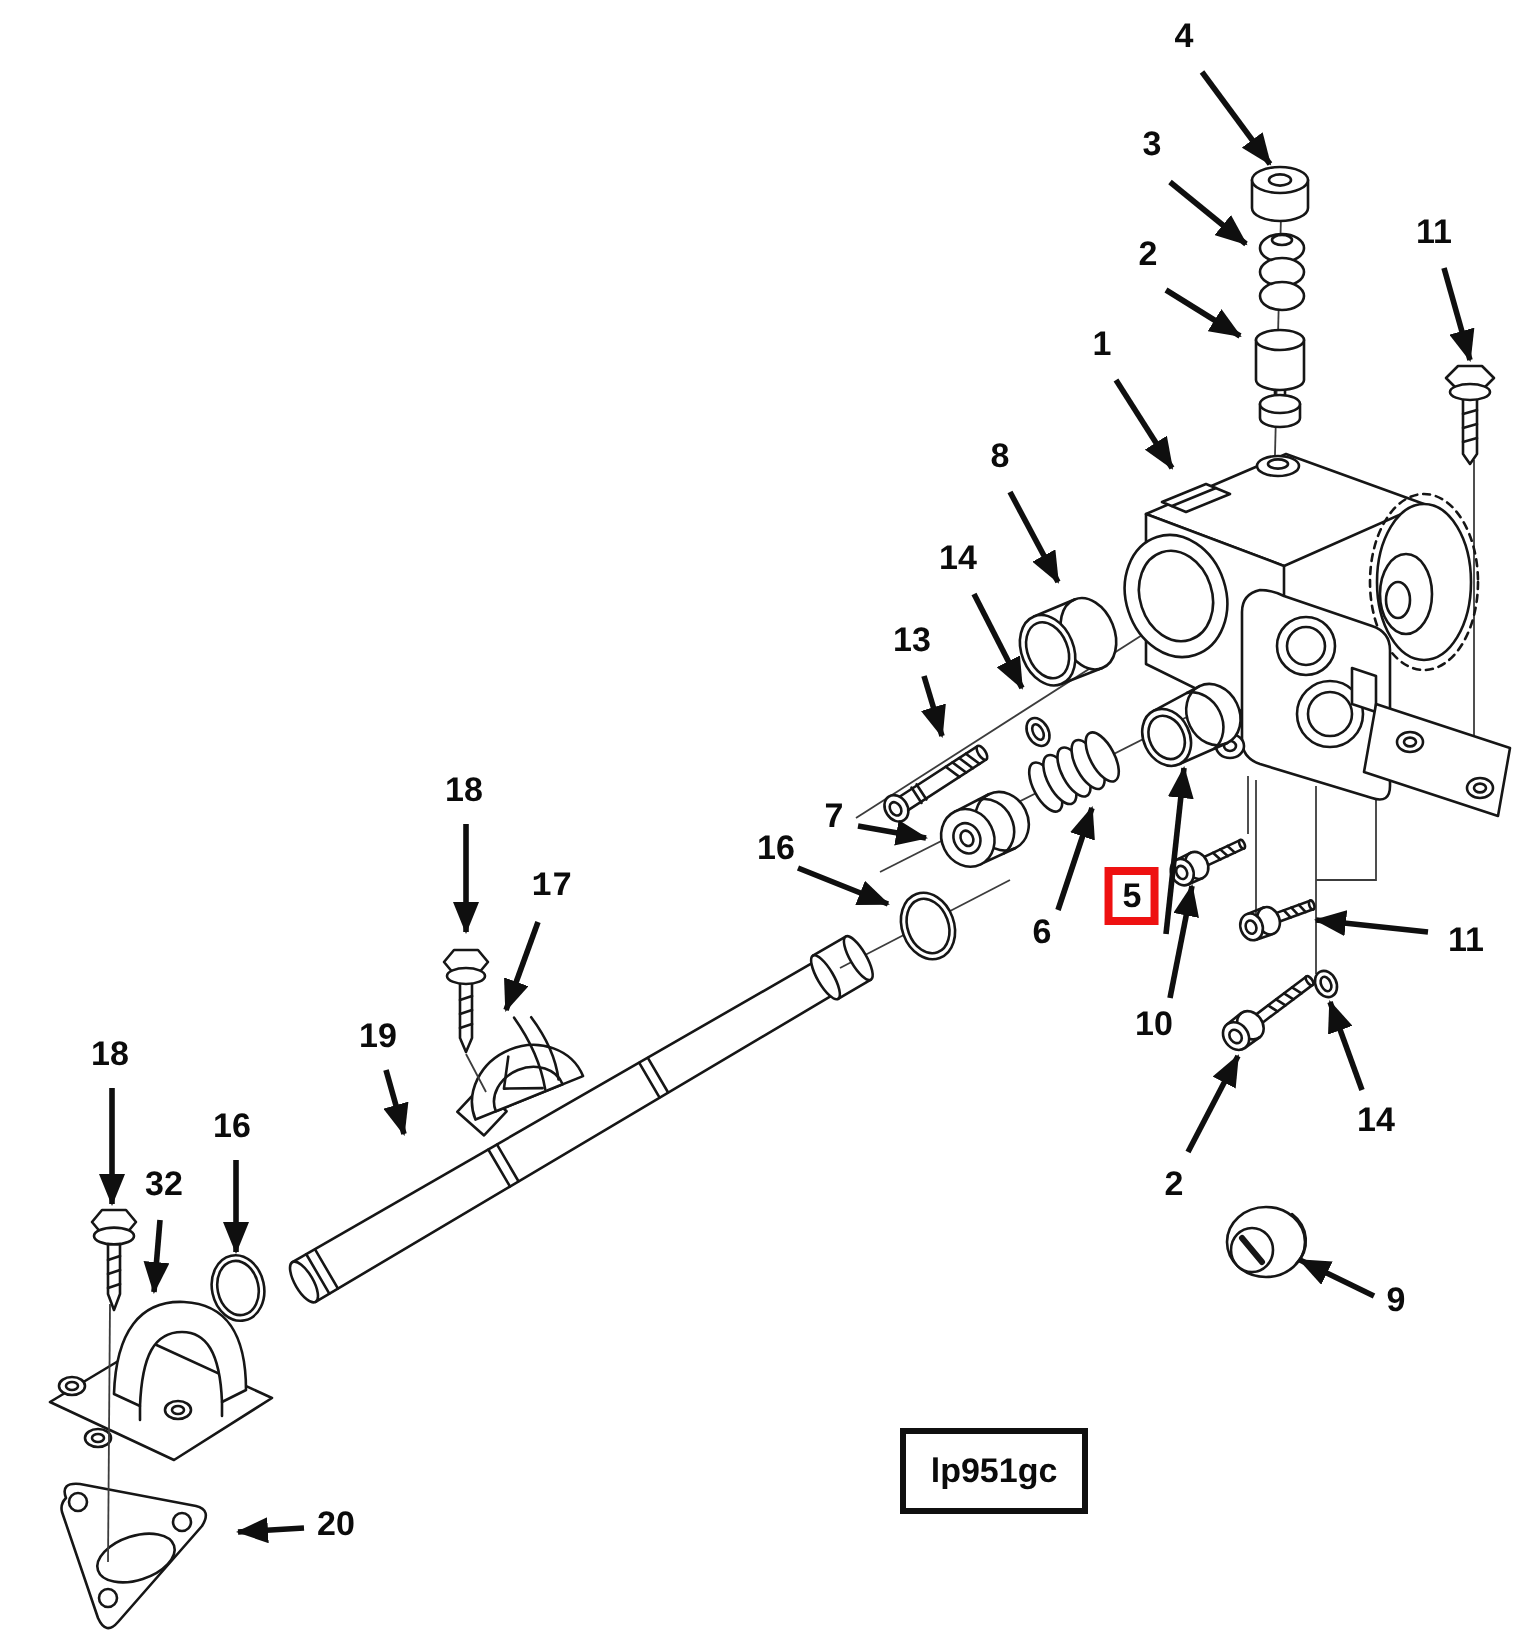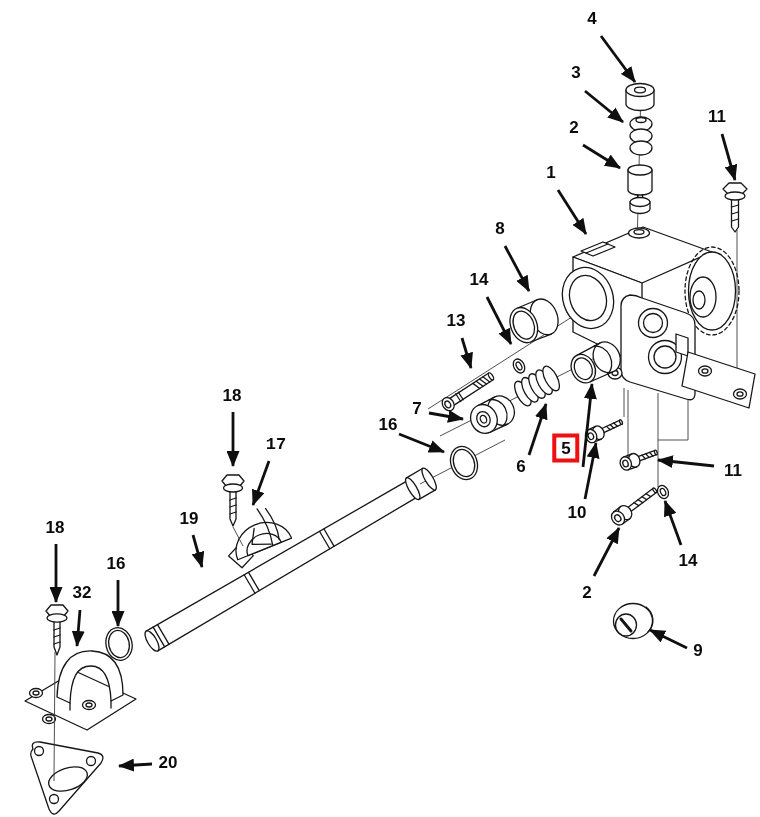--- a/index.html
+++ b/index.html
@@ -308,14 +308,17 @@
       <div class="callout" style="left: 698px; top: 650px;">9</div>
       <div class="callout" style="left: 232px; top: 395px;">18</div>
       <div class="callout" style="left: 276px; top: 444px; font-family: Liberation Mono, monospace;">17</div>
       <div class="callout" style="left: 189px; top: 518px;">19</div>
       <div class="callout" style="left: 55px; top: 527px;">18</div>
       <div class="callout" style="left: 116px; top: 563px;">16</div>
       <div class="callout" style="left: 82px; top: 592px;">32</div>
       <div class="callout" style="left: 168px; top: 762px;">20</div>
     </div>
 
-
+<div id="figure-code-box">
+  <span>lp951gc</span>
 </div>
 
+</div>
+
 </body></html>

